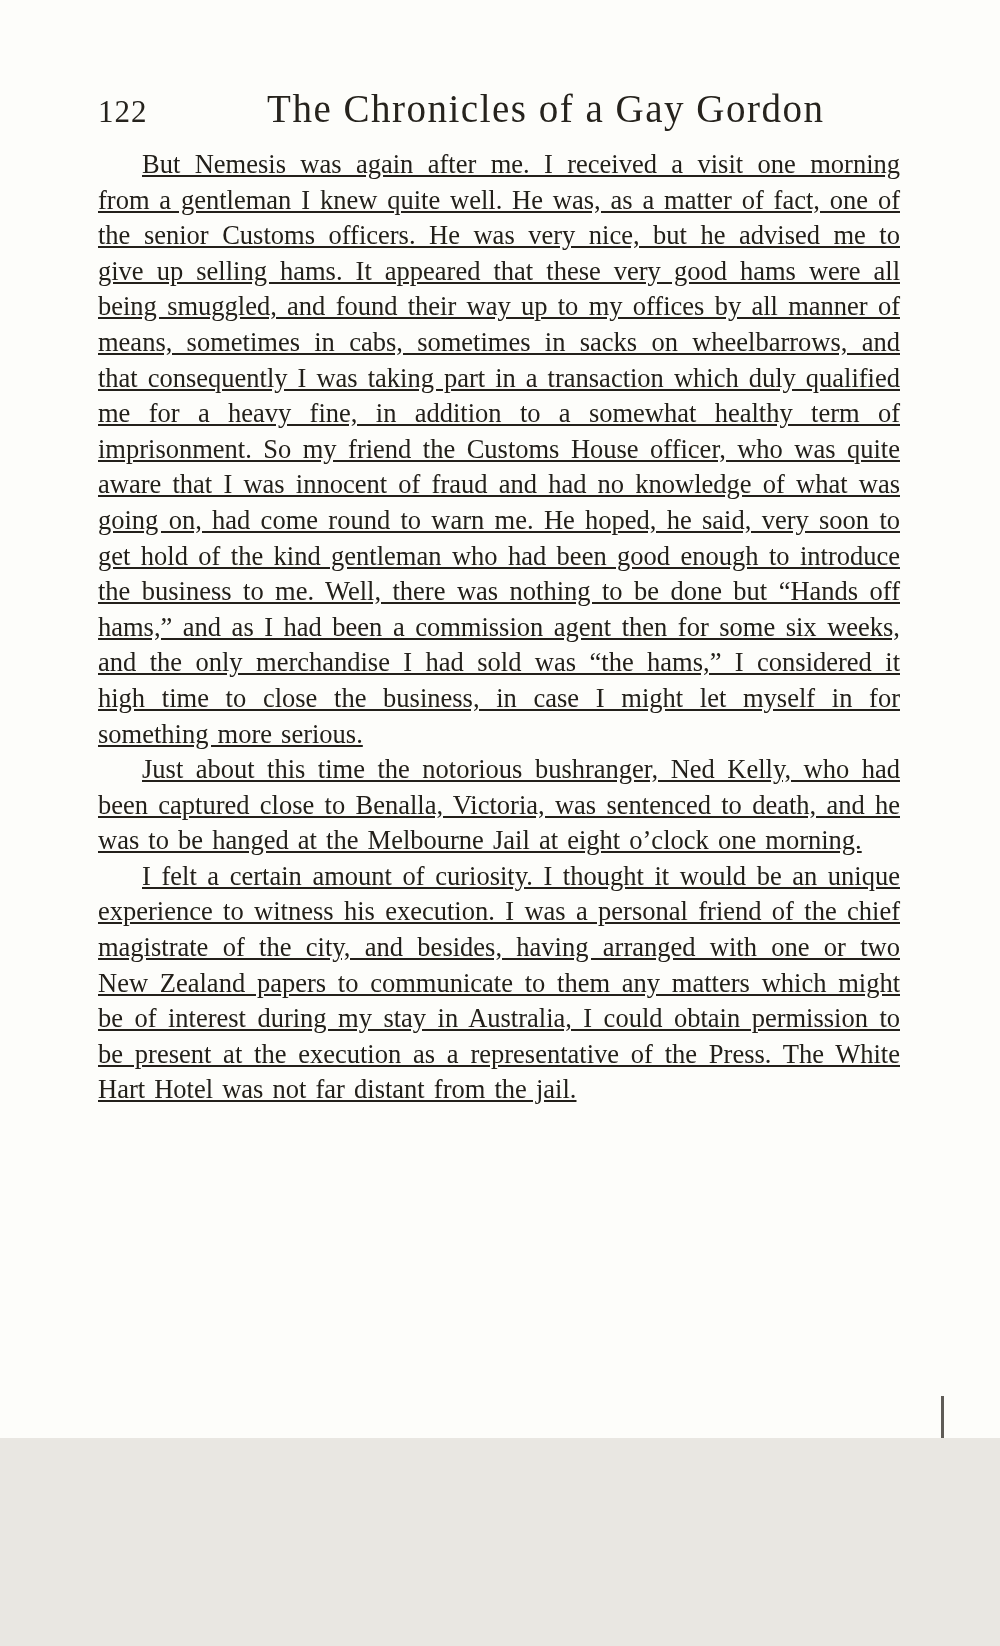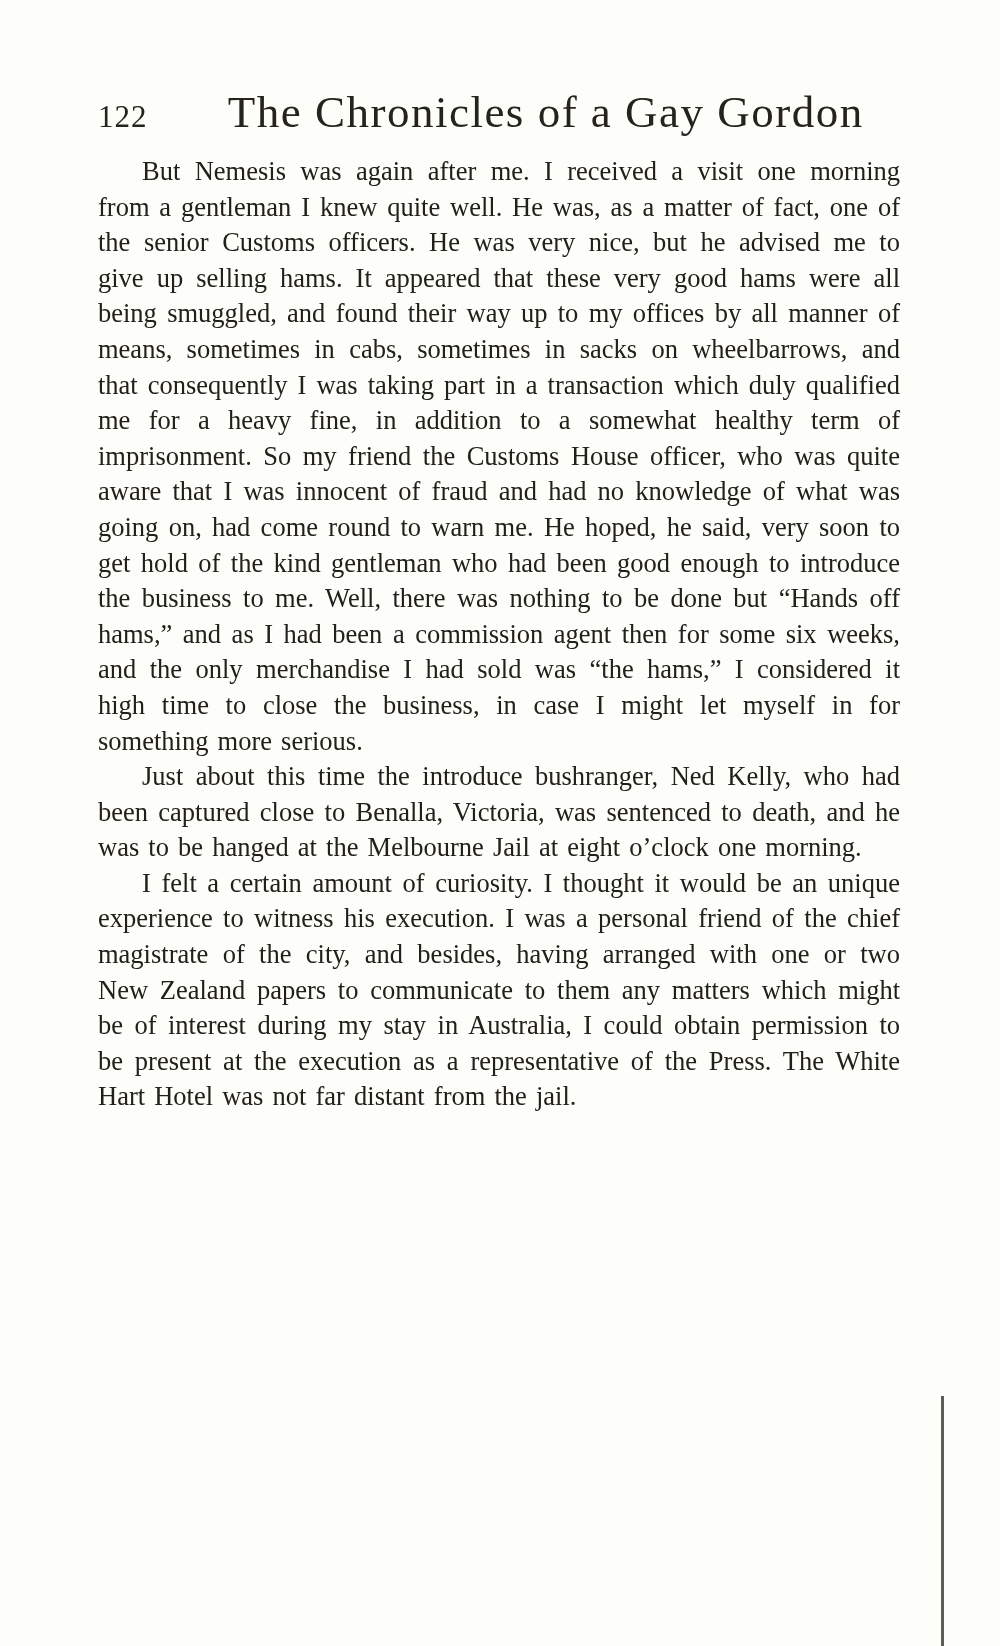--- a/index.html
+++ b/index.html
@@ -3,21 +3,21 @@
 <meta charset="utf-8">
 <style>
   html, body {
     margin: 0;
     padding: 0;
     background: #e9e7e2;
   }
   .book-page {
     position: relative;
     width: 1000px;
-    height: 1646px;
+    height: 1438px;
     margin: 0 auto;
     background: #fdfdfa;
     overflow: hidden;
     box-sizing: border-box;
     padding: 86px 100px 0 98px;
     font-family: "Liberation Serif", "DejaVu Serif", serif;
     color: #211e19;
   }
   .page-header {
     display: flex;
@@ -25,32 +25,33 @@
     margin: 0 0 16px 0;
   }
   .page-number {
     font-size: 31px;
     letter-spacing: 1px;
     margin-right: 44px;
     color: #26231d;
   }
   .page-title {
     flex: 1;
-    font-size: 45px;
+    font-size: 39px;
     letter-spacing: 1.5px;
     text-align: center;
     white-space: nowrap;
     color: #26231d;
   }
   .body-text {
     font-size: 26.5px;
     line-height: 35.6px;
     text-align: justify;
     word-spacing: 2.5px;
     color: #23201a;
+    text-decoration: underline;
   }
   .body-text p {
     margin: 0;
     text-indent: 44px;
   }
   .scan-artifact-line {
     position: absolute;
     right: 56px;
     top: 1396px;
     width: 3px;
@@ -64,19 +65,19 @@
 
 <div class="book-page">
 
   <div class="page-header">
     <span class="page-number">122</span>
     <span class="page-title">The Chronicles of a Gay Gordon</span>
   </div>
 
   <div class="body-text">
       <p>But Nemesis was again after me.  I received a visit one morning from a gentleman I knew quite well.  He was, as a matter of fact, one of the senior Customs officers. He was very nice, but he advised me to give up selling hams.  It appeared that these very good hams were all being smuggled, and found their way up to my offices by all manner of means, sometimes in cabs, sometimes in sacks on wheelbarrows, and that consequently I was taking part in a transaction which duly qualified me for a heavy fine, in addition to a somewhat healthy term of imprisonment.  So my friend the Customs House officer, who was quite aware that I was innocent of fraud and had no knowledge of what was going on, had come round to warn me.  He hoped, he said, very soon to get hold of the kind gentleman who had been good enough to introduce the business to me.  Well, there was nothing to be done but “Hands off hams,” and as I had been a commission agent then for some six weeks, and the only merchandise I had sold was “the hams,” I considered it high time to close the business, in case I might let myself in for something more serious.</p>
-      <p>Just about this time the introduce bushranger, Ned Kelly, who had been captured close to Benalla, Victoria, was sentenced to death, and he was to be hanged at the Melbourne Jail at eight o’clock one morning.</p>
+      <p>Just about this time the notorious bushranger, Ned Kelly, who had been captured close to Benalla, Victoria, was sentenced to death, and he was to be hanged at the Melbourne Jail at eight o’clock one morning.</p>
       <p>I felt a certain amount of curiosity.  I thought it would be an unique experience to witness his execution.  I was a personal friend of the chief magistrate of the city, and besides, having arranged with one or two New Zealand papers to communicate to them any matters which might be of interest during my stay in Australia, I could obtain permission to be present at the execution as a representative of the Press.  The White Hart Hotel was not far distant from the jail.</p>
     </div>
 
   <div class="scan-artifact-line"></div>
 
 </div>
 
 </body></html>

